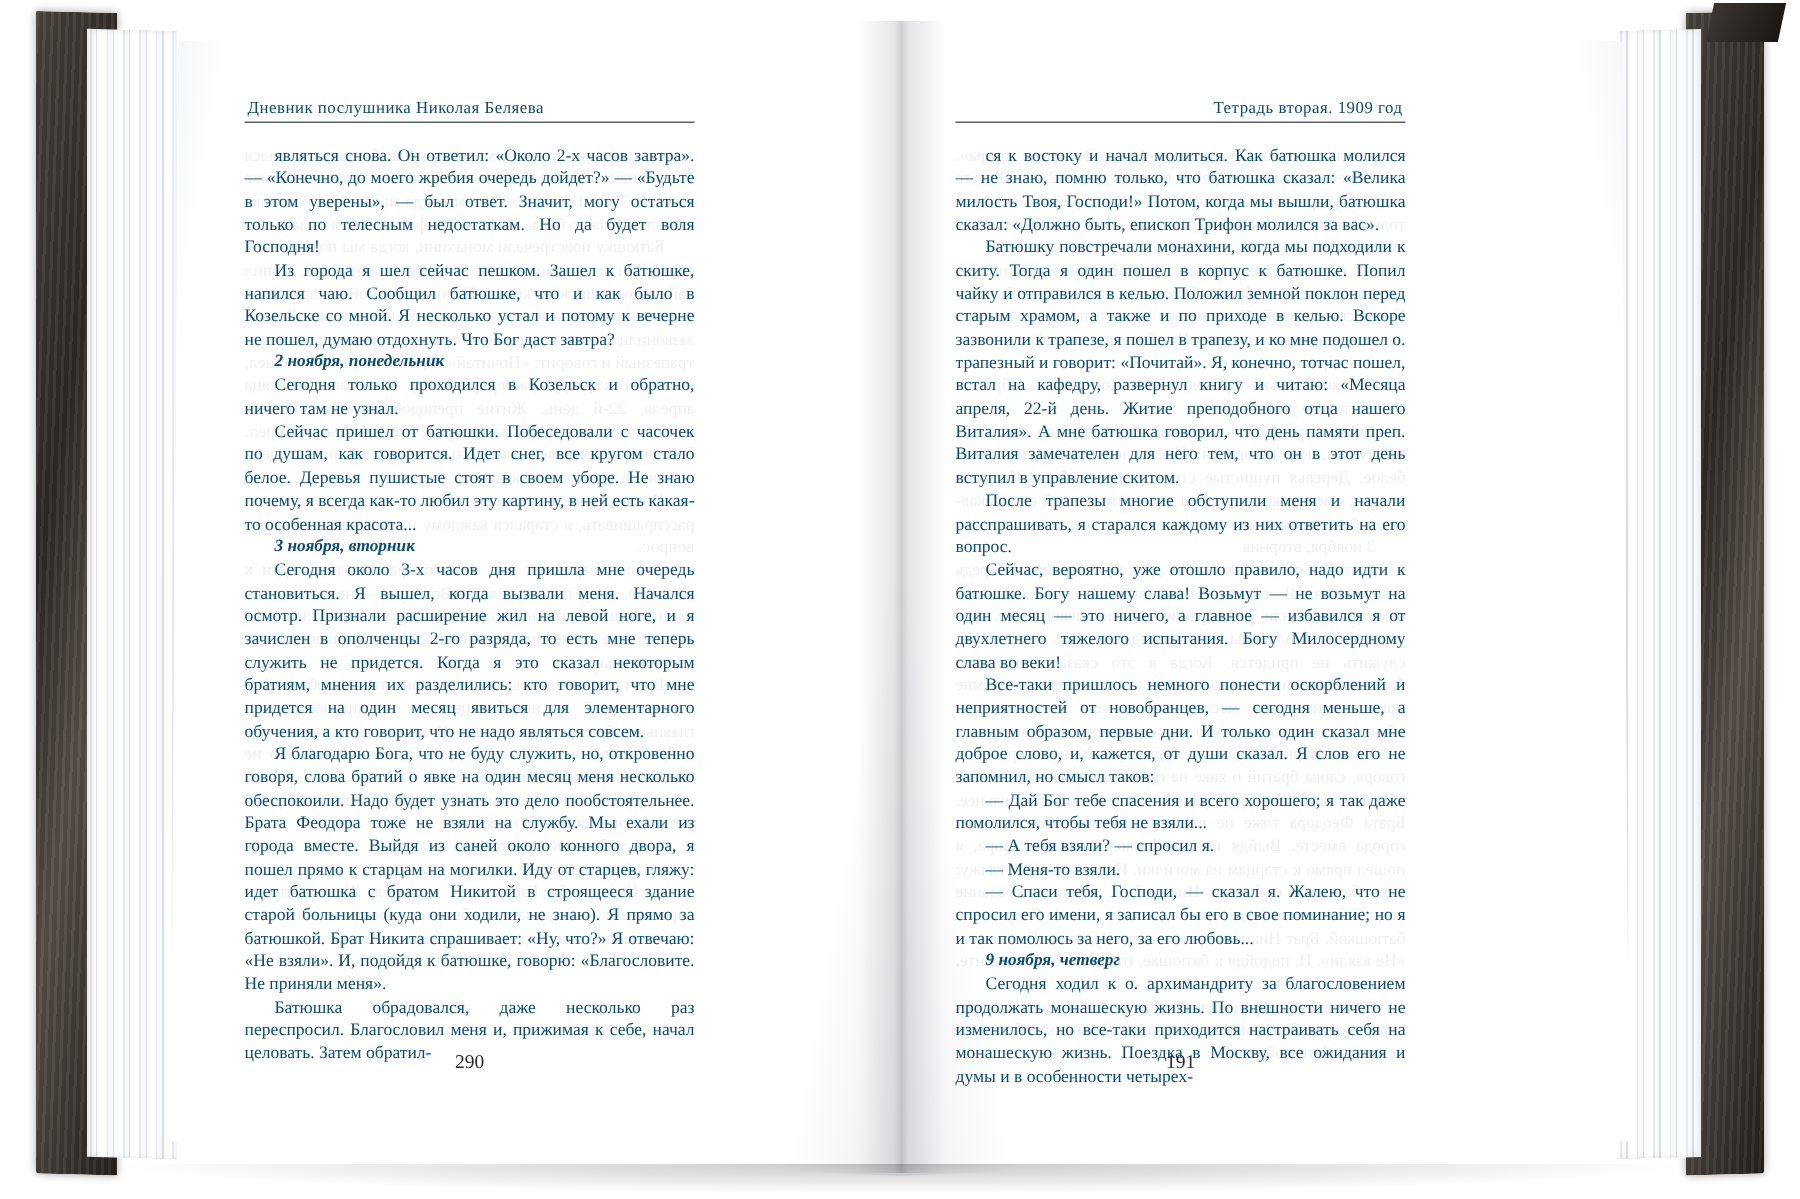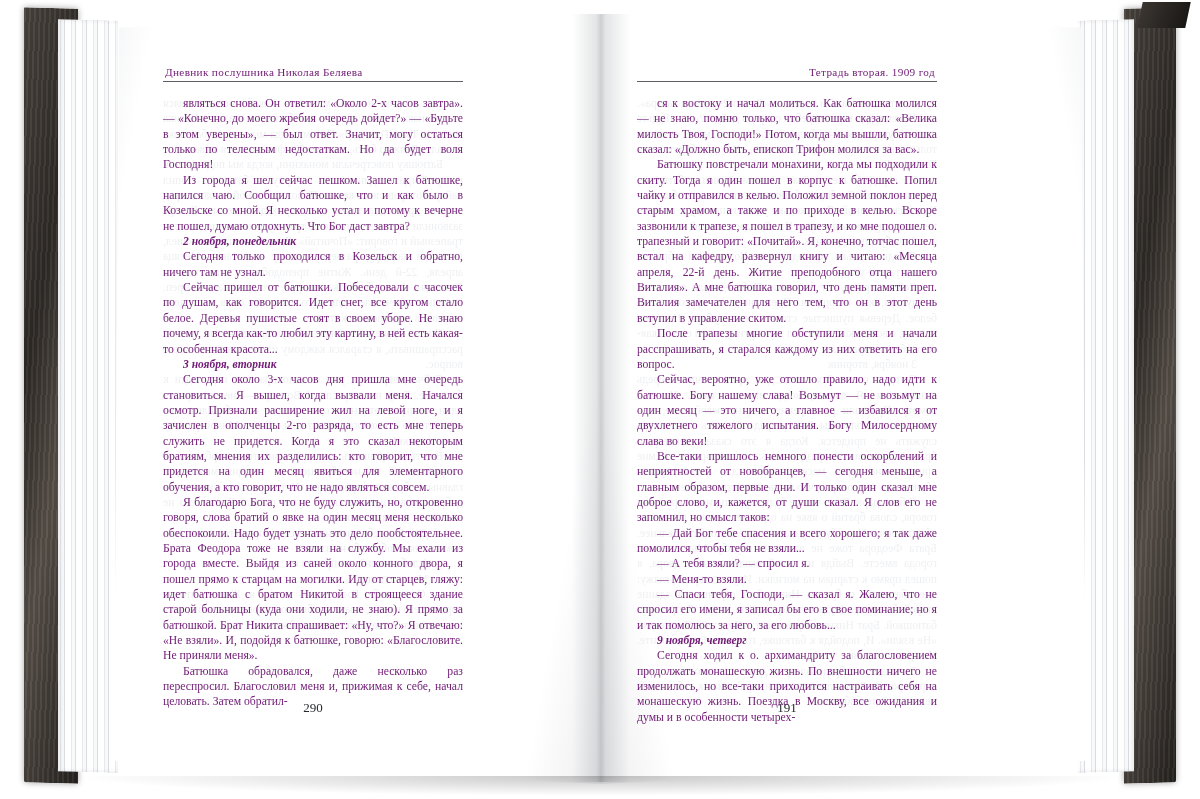--- a/index.html
+++ b/index.html
@@ -72,21 +72,21 @@
   }
   .gutter{
     position:absolute;left:572px;top:14px;width:58px;height:768px;
     background:linear-gradient(90deg,rgba(0,0,0,0) 0%,rgba(120,125,132,.20) 42%,rgba(90,95,102,.30) 50%,rgba(120,125,132,.20) 58%,rgba(0,0,0,0) 100%);
     pointer-events:none;
   }
 
   
   .page{
     position:absolute;width:300px;
-    color:#701a75;
+    color:#0c4a6e;
   }
   .page-left{left:163px;top:66px;}
   .page-right{left:637px;top:66px;}
 
   .running-head{
     font-size:11.2px;letter-spacing:.35px;
     padding-bottom:3px;border-bottom:1px solid #5d6166;
     white-space:nowrap;
   }
   .page-left .running-head{text-align:left;padding-left:2px;}

